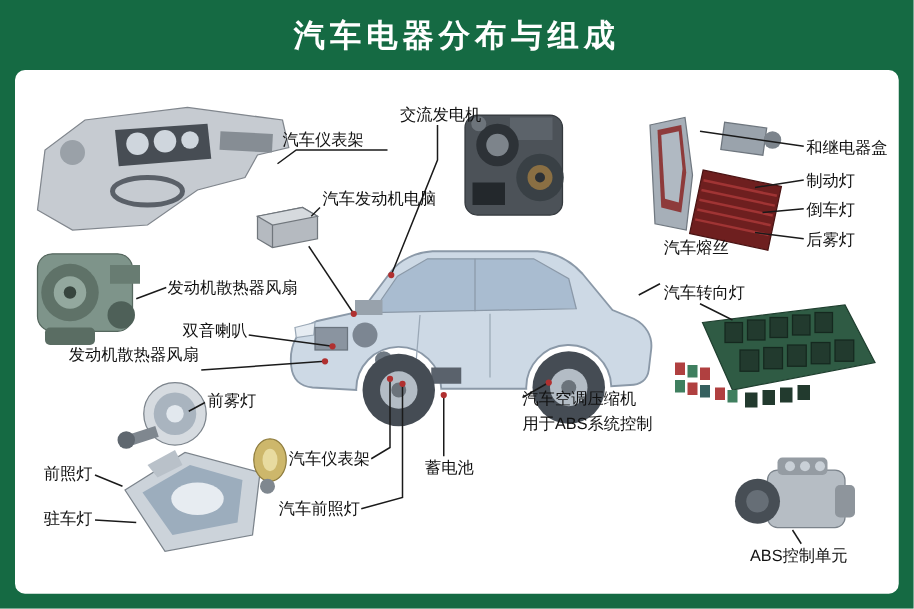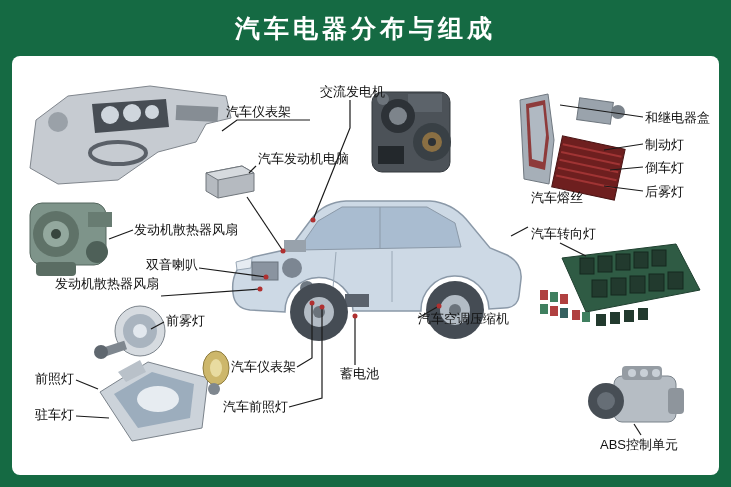--- a/index.html
+++ b/index.html
@@ -212,20 +212,21 @@
   <div class="label" style="left:134px;top:222px">发动机散热器风扇</div>
   <div class="label" style="left:146px;top:257px">双音喇叭</div>
   <div class="label" style="left:55px;top:276px">发动机散热器风扇</div>
   <div class="label" style="left:166px;top:313px">前雾灯</div>
   <div class="label" style="left:35px;top:371px">前照灯</div>
   <div class="label" style="left:35px;top:407px">驻车灯</div>
   <div class="label" style="left:231px;top:359px">汽车仪表架</div>
   <div class="label" style="left:223px;top:399px">汽车前照灯</div>
   <div class="label" style="left:340px;top:366px">蓄电池</div>
   <div class="label" style="left:418px;top:311px">汽车空调压缩机</div>
+  <div class="label" style="left:418px;top:331px">用于ABS系统控制</div>
   <div class="label" style="left:645px;top:110px">和继电器盒</div>
   <div class="label" style="left:645px;top:137px">制动灯</div>
   <div class="label" style="left:645px;top:160px">倒车灯</div>
   <div class="label" style="left:645px;top:184px">后雾灯</div>
   <div class="label" style="left:531px;top:190px">汽车熔丝</div>
   <div class="label" style="left:531px;top:226px">汽车转向灯</div>
   <div class="label" style="left:600px;top:437px">ABS控制单元</div>
 
 </div>
 

